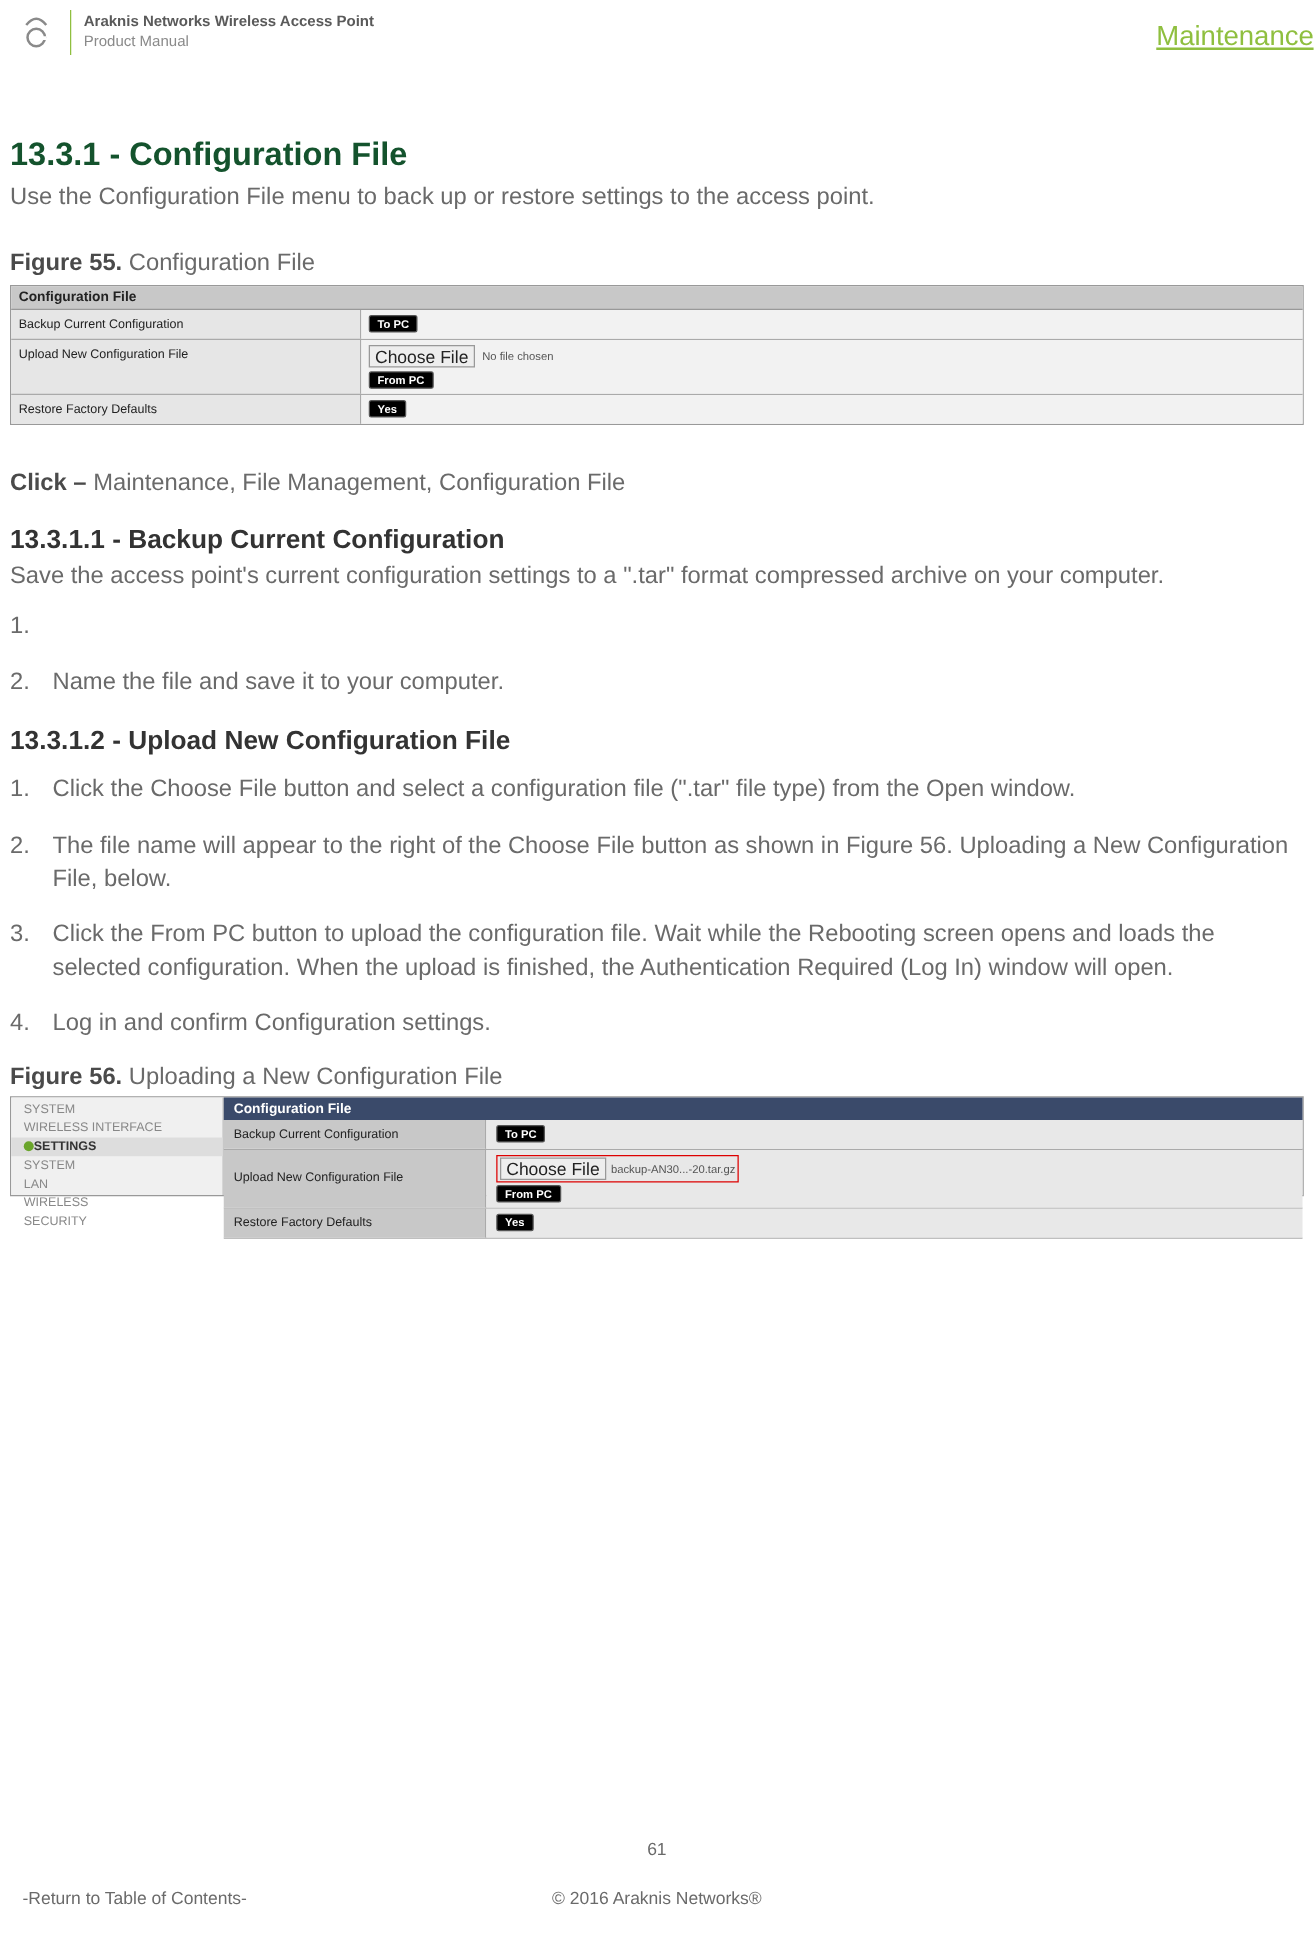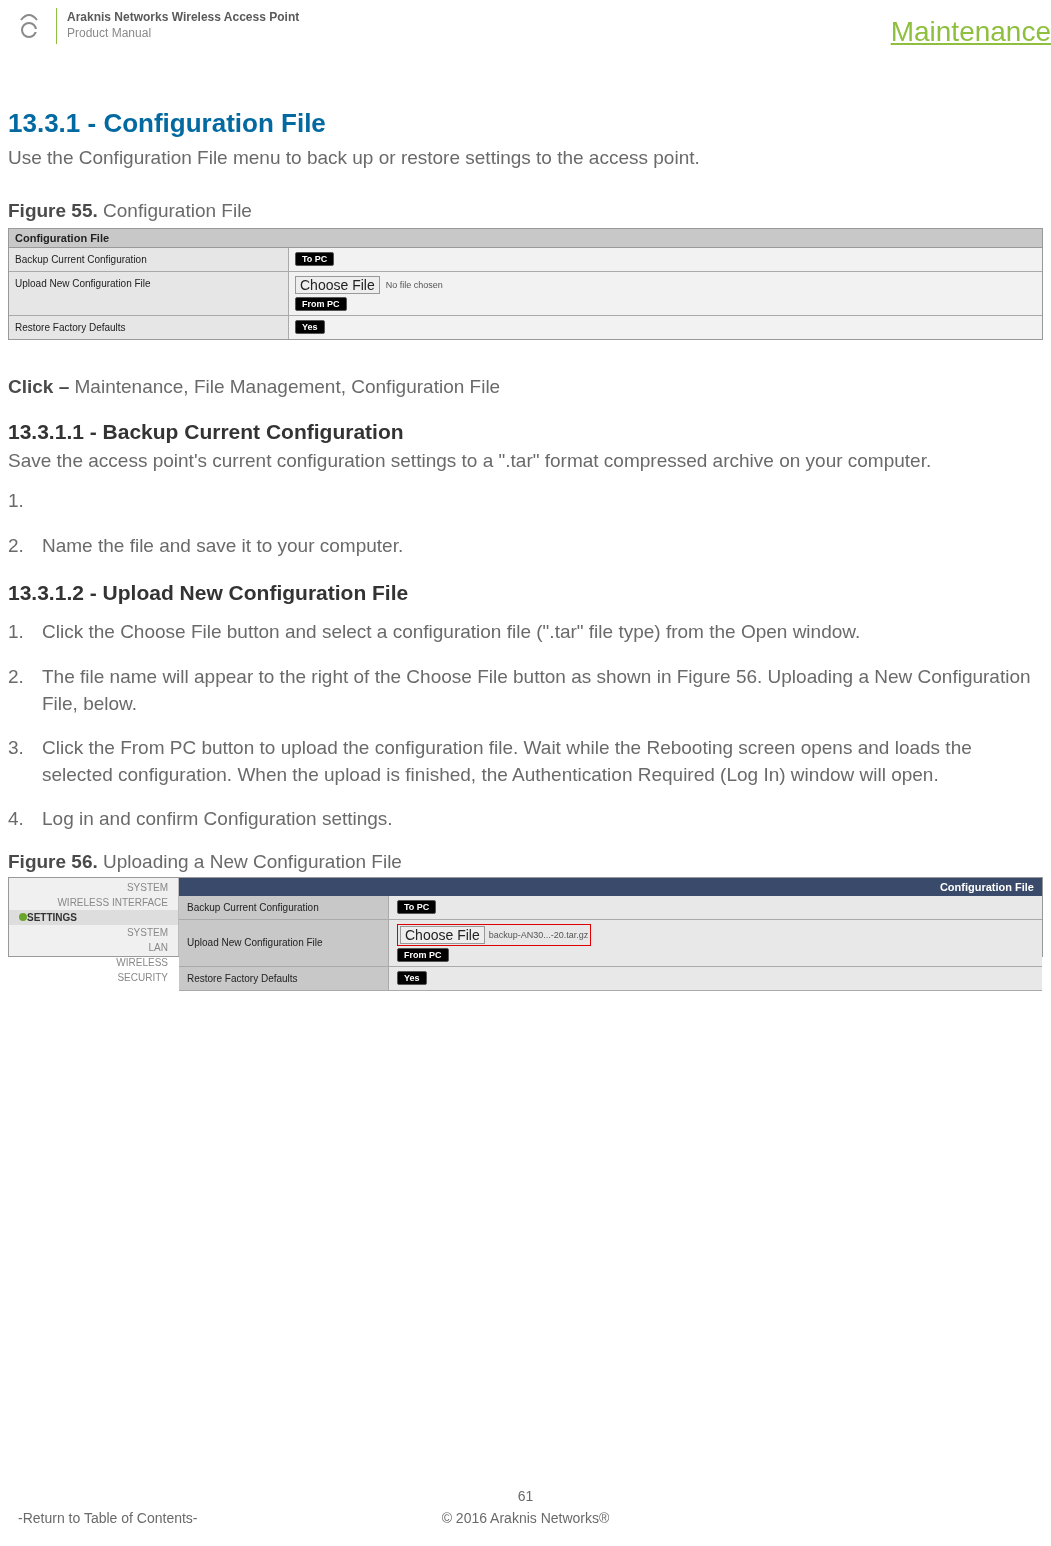--- a/index.html
+++ b/index.html
@@ -37,26 +37,26 @@
       line-height: 1.3;
       justify-content: space-between;
     }
     .header-title { color: #5a5a5a; font-weight: bold; }
     .header-sub { color: #8a8a8a; }
     .maint {
       position: absolute;
       right: 0;
       top: 16px;
       color: #8fbf3f;
-      font-size: 28px;
+      font-size: 22px;
       text-decoration: underline;
     }
     .content { padding: 0 8px; }
     .h1 {
-      color: #0369a1;
+      color: #14532d;
       font-size: 26px;
       font-weight: bold;
       margin-top: 56px;
       margin-bottom: 6px;
     }
     .body-text {
       color: #6a6a6a;
       font-size: 19px;
       line-height: 1.4;
     }
@@ -138,21 +138,20 @@
       line-height: 1.4;
       margin-bottom: 18px;
     }
     .ol .num { width: 34px; flex-shrink: 0; }
     .fig56 {
       margin-top: 4px;
       border: 1px solid #999;
       width: 100%;
       height: 80px;
       display: flex;
-      text-align: right;
     }
     .fig56-side {
       width: 170px;
       background: #f0f0f0;
       border-right: 1px solid #bbb;
       font-size: 10px;
       color: #888;
       padding: 2px 0;
     }
     .fig56-side div { padding: 2px 10px; }
@@ -209,21 +208,21 @@
     }
     .footer {
       position: absolute;
       bottom: 20px;
       left: 0;
       width: 100%;
       text-align: center;
       font-size: 14px;
       color: #6a6a6a;
     }
-    .pg { margin-bottom: 6px; }
+    .pg { margin-bottom: 23px; }
     .ret {
       position: absolute;
       left: 18px;
       bottom: 0;
       font-size: 14px;
       color: #6a6a6a;
     }
   </style>
 </head>
 <body>

